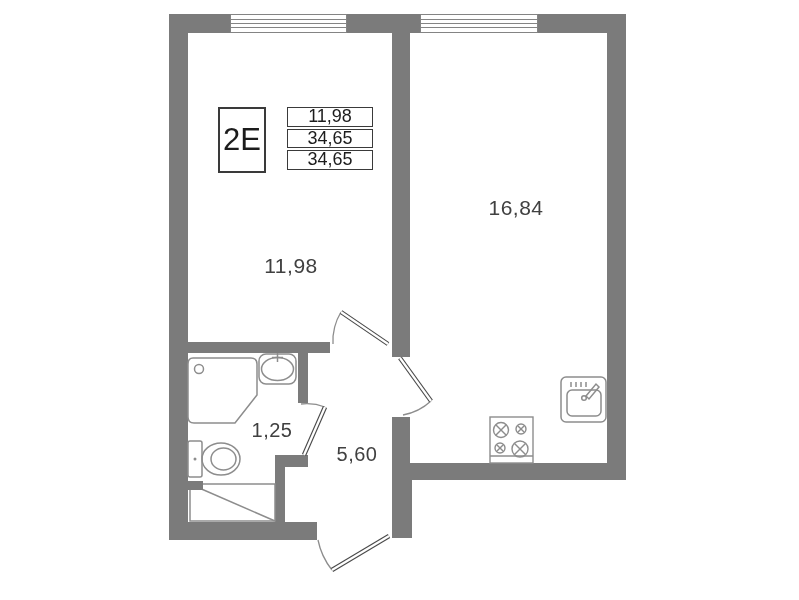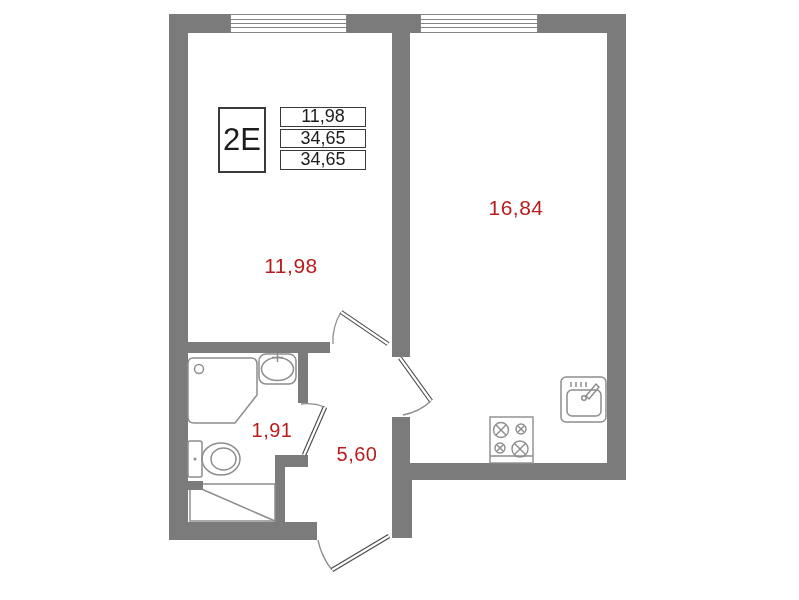--- a/index.html
+++ b/index.html
@@ -6,24 +6,24 @@
   #stage{position:relative;width:799px;height:600px;background:#ffffff;overflow:hidden;
          font-family:"Liberation Sans",sans-serif;}
   .wall{position:absolute;background:#7b7b7b;}
   .window{position:absolute;box-sizing:border-box;border:1px solid #848484;
     background:
       linear-gradient(#848484,#848484) 0 4px/100% 1px no-repeat,
       linear-gradient(#848484,#848484) 0 8px/100% 1px no-repeat,
       linear-gradient(#848484,#848484) 0 12px/100% 1px no-repeat,
       #ffffff;}
   svg.overlay{position:absolute;left:0;top:0;pointer-events:none;}
-  .area{position:absolute;transform:translate(-50%,-50%);color:#b91c1c;
+  .area{position:absolute;transform:translate(-50%,-50%);color:#404040;
         font-size:21px;letter-spacing:0.5px;white-space:nowrap;}
   .area.small{font-size:20px;}
-  .infobox{position:absolute;left:218px;top:107px;display:flex;gap:14px;}
+  .infobox{position:absolute;left:218px;top:107px;display:flex;gap:21px;}
   .type-cell{width:44px;height:62px;border:2px solid #3a3a3a;background:#fff;
              display:flex;align-items:center;justify-content:center;
              font-size:31px;color:#1c1c1c;}
   .stats{display:flex;flex-direction:column;gap:2px;}
   .stat-cell{width:84px;height:17.5px;border:1.5px solid #3a3a3a;background:#fff;
              display:flex;align-items:center;justify-content:center;
              font-size:18px;color:#1c1c1c;}
 </style>
 </head>
 <body>
@@ -131,16 +131,16 @@
     <div class="type-cell">2Е</div>
     <div class="stats">
       <div class="stat-cell">11,98</div>
       <div class="stat-cell">34,65</div>
       <div class="stat-cell">34,65</div>
     </div>
   </div>
 
   <div class="area" style="left:291px;top:266px">11,98</div>
   <div class="area" style="left:516px;top:208px">16,84</div>
-  <div class="area small" style="left:272px;top:430px">1,91</div>
+  <div class="area small" style="left:272px;top:430px">1,25</div>
   <div class="area small" style="left:357px;top:454px">5,60</div>
 
 </div>
 
 </body></html>

